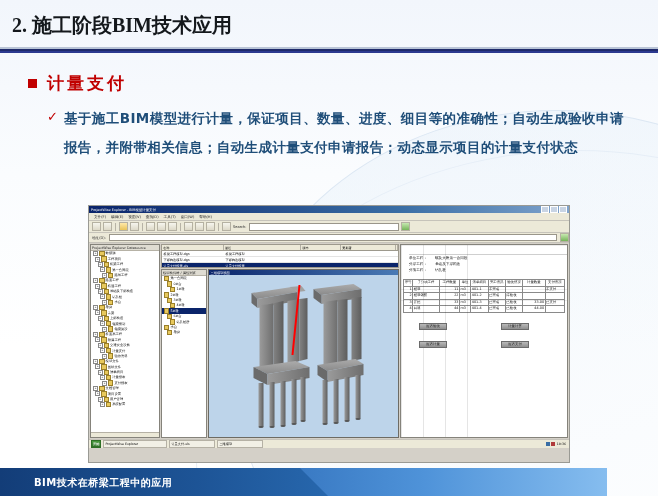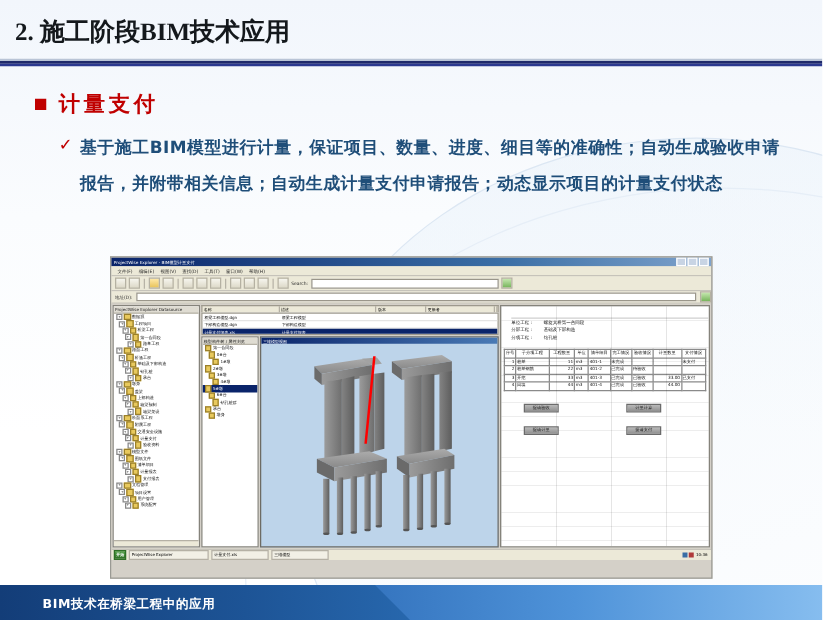--- a/index.html
+++ b/index.html
@@ -446,21 +446,21 @@
     font-weight: bold;
   }
   .tray { margin-left: auto; display: flex; gap: 1px; align-items: center; }
   .tray-ico { width: 4px; height: 4px; background: #3a6ea5; }
 
   
   .footer {
     position: absolute;
     left: 0;
     bottom: 0;
-    width: 658px;
+    width: 607px;
     height: 28px;
     background: linear-gradient(to right, #1b4f96 0%, #2a68b4 35%, #4f93d9 70%, #86bdef 100%);
     overflow: hidden;
   }
   .footer-notch {
     position: absolute;
     left: 0; top: 0;
     width: 328px;
     height: 28px;
     background: linear-gradient(to right, #133d78 0%, #1d5496 60%, #2767ad 100%);

